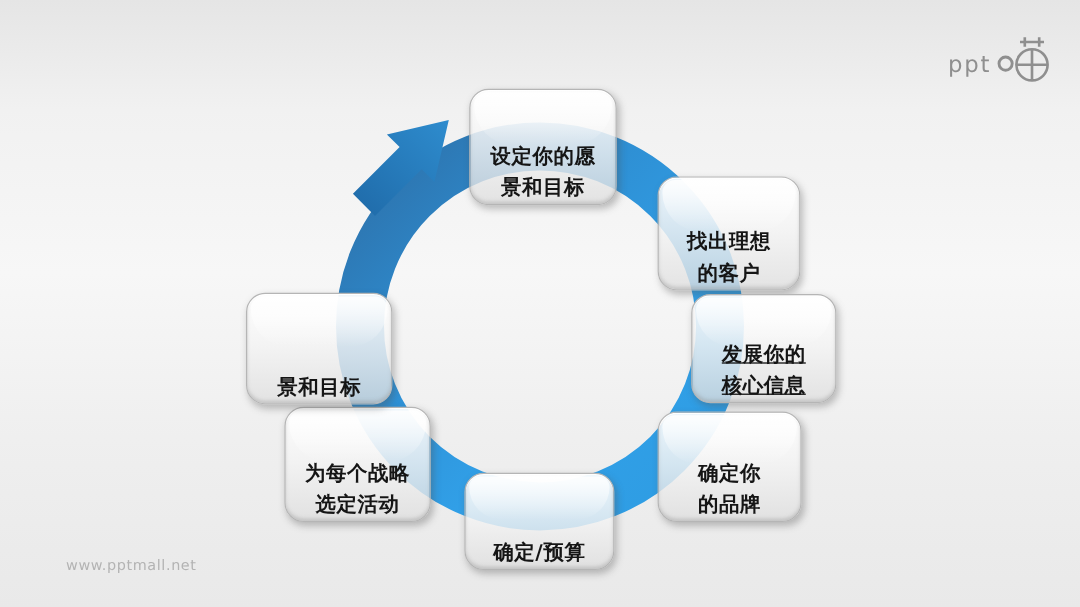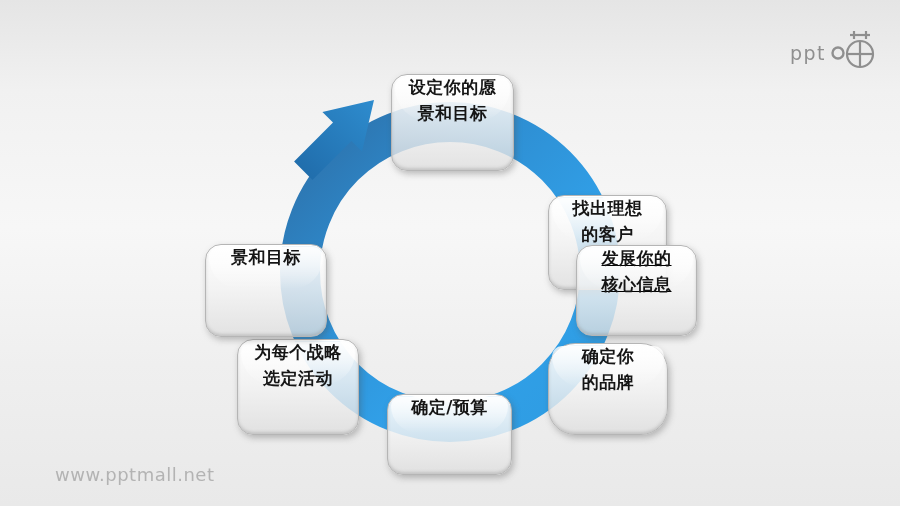--- a/index.html
+++ b/index.html
@@ -12,48 +12,48 @@
     background:linear-gradient(180deg,#e5e5e5 0%,#f1f1f1 18%,#f7f7f7 45%,#efefef 72%,#e9e9e9 100%);
     overflow:hidden;
   }
   .ring-svg{position:absolute;left:0;top:0;width:900px;height:506px;}
   .step{
     position:absolute;
     border-radius:16px;
     background:linear-gradient(180deg,rgba(255,255,255,0.92) 0%,rgba(243,243,243,0.84) 48%,rgba(222,222,222,0.78) 100%);
     border:1px solid #b5b5b5;
     box-shadow:2px 3px 6px rgba(80,80,80,0.35), inset 0 1px 0 rgba(255,255,255,0.95), inset 0 -2px 3px rgba(140,140,140,0.35);
-    display:flex;align-items:flex-start;justify-content:center;
+    display:flex;align-items:flex-end;justify-content:center;
   }
   .step::before{
     content:"";position:absolute;left:3px;right:3px;top:2px;height:46%;
     border-radius:13px 13px 40px 40px;
     background:linear-gradient(180deg,rgba(255,255,255,0.85),rgba(255,255,255,0));
     pointer-events:none;
   }
   .step .label{
     position:relative;z-index:1;
     font-size:17px;font-weight:bold;color:#151515;
     text-align:center;line-height:1.5;white-space:pre-line;
     letter-spacing:0.5px;
   }
   
   .s-top         {left:391px;top:74px; width:121px;height:95px;}
-  .s-top-right   {left:548px;top:147px;width:117px;height:93px;margin-top:48px;}
+  .s-top-right   {left:548px;top:147px;width:117px;height:93px;}
   .s-right       {left:576px;top:245px;width:119px;height:89px;text-decoration:underline;}
-  .s-bottom-right{left:548px;top:343px;width:118px;height:90px;border-radius:27px;}
+  .s-bottom-right{left:548px;top:343px;width:118px;height:90px;}
   .s-bottom      {left:387px;top:394px;width:123px;height:79px;}
   .s-bottom-left {left:237px;top:339px;width:120px;height:94px;}
   .s-left        {left:205px;top:244px;width:120px;height:91px;}
   .s-top-left    {left:237px;top:147px;width:115px;height:91px;}
 
   .logo{position:absolute;left:788px;top:24px;width:92px;height:52px;}
   .watermark{
     position:absolute;left:55px;top:464px;
-    font-size:18px;color:#b3b3b3;letter-spacing:0.5px;
+    font-size:12px;color:#b3b3b3;letter-spacing:0.5px;
   }
 </style>
 </head>
 <body>
 
 <div class="stage">
 
   <svg class="ring-svg" viewBox="0 0 900 506" aria-hidden="true">
     <defs>
       <linearGradient id="ringGrad" x1="0" y1="0" x2="1" y2="1">

